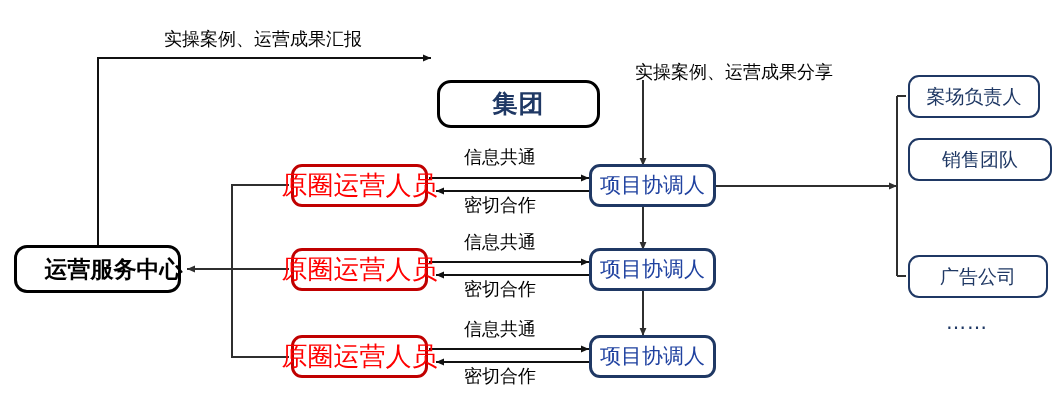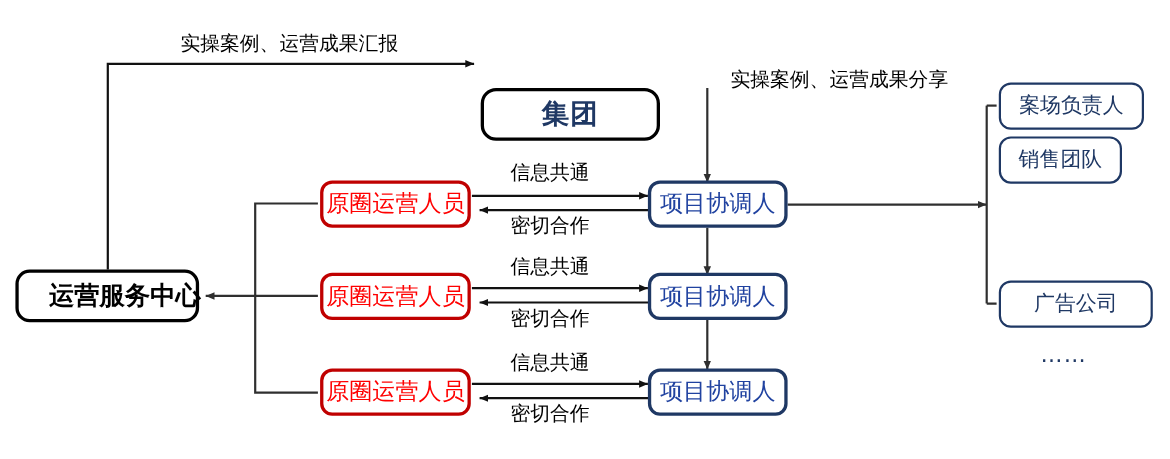--- a/index.html
+++ b/index.html
@@ -54,21 +54,21 @@
     font-weight: bold;
     font-size: 23px;
     padding-left: 32px;
   }
   
   .node-red {
     border: 3px solid #c00000;
     border-radius: 11px;
     color: #ff0000;
     font-weight: normal;
-    font-size: 21px;
+    font-size: 26px;
   }
   
   .node-blue {
     border: 3px solid #1f3864;
     border-radius: 11px;
     color: #2042a0;
     font-weight: normal;
     font-size: 21px;
   }
   
@@ -168,28 +168,28 @@
 
   <div class="node node-red" style="left:291px; top:164px; width:137px; height:43px;">原圈运营人员</div>
   <div class="node node-red" style="left:291px; top:248px; width:137px; height:43px;">原圈运营人员</div>
   <div class="node node-red" style="left:291px; top:335px; width:137px; height:43px;">原圈运营人员</div>
 
   <div class="node node-blue" style="left:589px; top:164px; width:127px; height:43px;">项目协调人</div>
   <div class="node node-blue" style="left:589px; top:248px; width:127px; height:43px;">项目协调人</div>
   <div class="node node-blue" style="left:589px; top:335px; width:127px; height:43px;">项目协调人</div>
 
   <div class="node node-right" style="left:908px; top:75px; width:132px; height:43px;">案场负责人</div>
-  <div class="node node-right" style="left:908px; top:124px; width:112px; height:43px;">销售团队</div>
+  <div class="node node-right" style="left:908px; top:138px; width:144px; height:43px;">销售团队</div>
   <div class="node node-right" style="left:908px; top:255px; width:140px; height:43px;">广告公司</div>
 
   <div class="ellipsis-mark" style="left:946px; top:310px;">……</div>
 
   <div class="edge-label" style="left:164px; top:27px;">实操案例、运营成果汇报</div>
 
-  <div class="edge-label" style="left:664px; top:60px;text-align:center;">实操案例、运营成果分享</div>
+  <div class="edge-label" style="left:635px; top:60px;text-align:center;">实操案例、运营成果分享</div>
 
   <div class="edge-label" style="left:464px; top:145px;">信息共通</div>
   <div class="edge-label" style="left:464px; top:193px;">密切合作</div>
 
   <div class="edge-label" style="left:464px; top:230px;">信息共通</div>
   <div class="edge-label" style="left:464px; top:277px;">密切合作</div>
 
   <div class="edge-label" style="left:464px; top:317px;">信息共通</div>
   <div class="edge-label" style="left:464px; top:364px;">密切合作</div>
 

